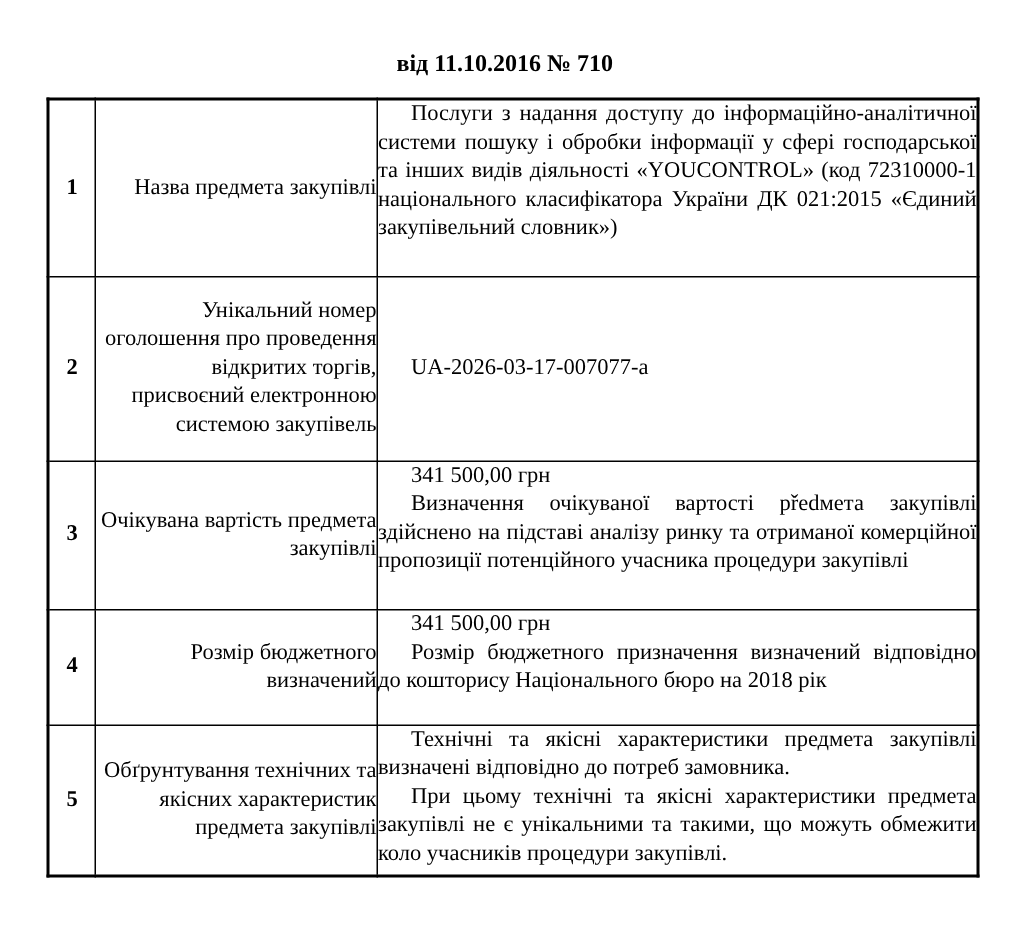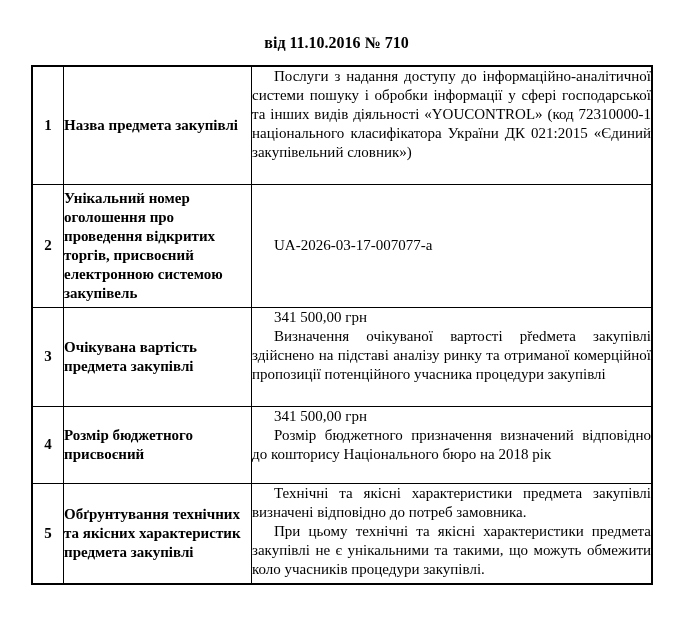--- a/index.html
+++ b/index.html
@@ -44,22 +44,22 @@
     vertical-align: middle;
     padding: 0;
   }
   td.num {
     width: 30px;
     text-align: center;
     font-weight: bold;
   }
   td.label {
     width: 187px;
-    text-align: left;
-    font-weight: bold;
+    text-align: right;
+    font-weight: normal;
     padding: 0 8px;
   }
   td.value {
     width: 399px;
     padding: 2px 6px;
   }
   td.value p {
     margin: 0;
     text-indent: 22px;
     text-align: justify;
@@ -99,21 +99,21 @@
     <tr class="r3">
       <td class="num">3</td>
       <td class="label">Очікувана вартість предмета закупівлі</td>
       <td class="value v-top">
         <p>341 500,00 грн</p>
         <p>Визначення очікуваної вартості předмета закупівлі здійснено на підставі аналізу ринку та отриманої комерційної пропозиції потенційного учасника процедури закупівлі</p>
       </td>
     </tr>
     <tr class="r4">
       <td class="num">4</td>
-      <td class="label">Розмір бюджетного присвоєний</td>
+      <td class="label">Розмір бюджетного визначений</td>
       <td class="value v-top">
         <p>341 500,00 грн</p>
         <p>Розмір бюджетного призначення визначений відповідно до кошторису Національного бюро на 2018 рік</p>
       </td>
     </tr>
     <tr class="r5">
       <td class="num">5</td>
       <td class="label">Обґрунтування технічних та якісних характеристик предмета закупівлі</td>
       <td class="value v-top">
         <p>Технічні та якісні характеристики предмета закупівлі визначені відповідно до потреб замовника.</p>

